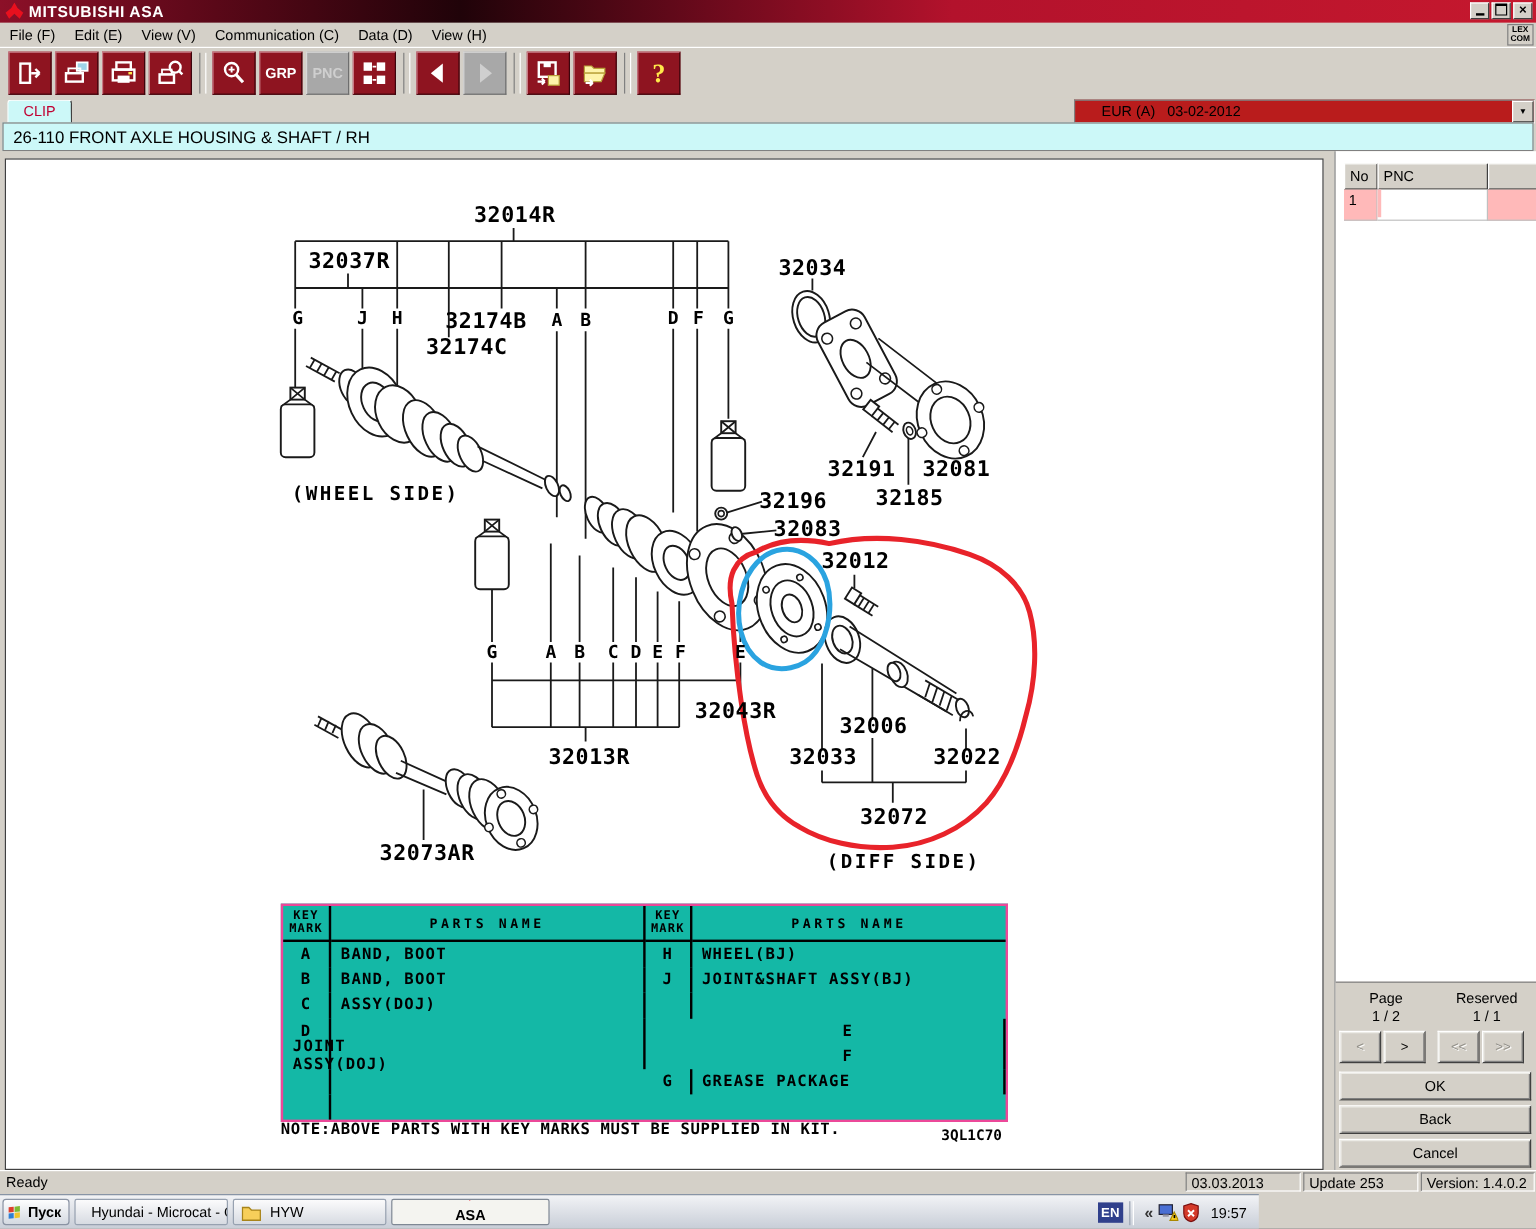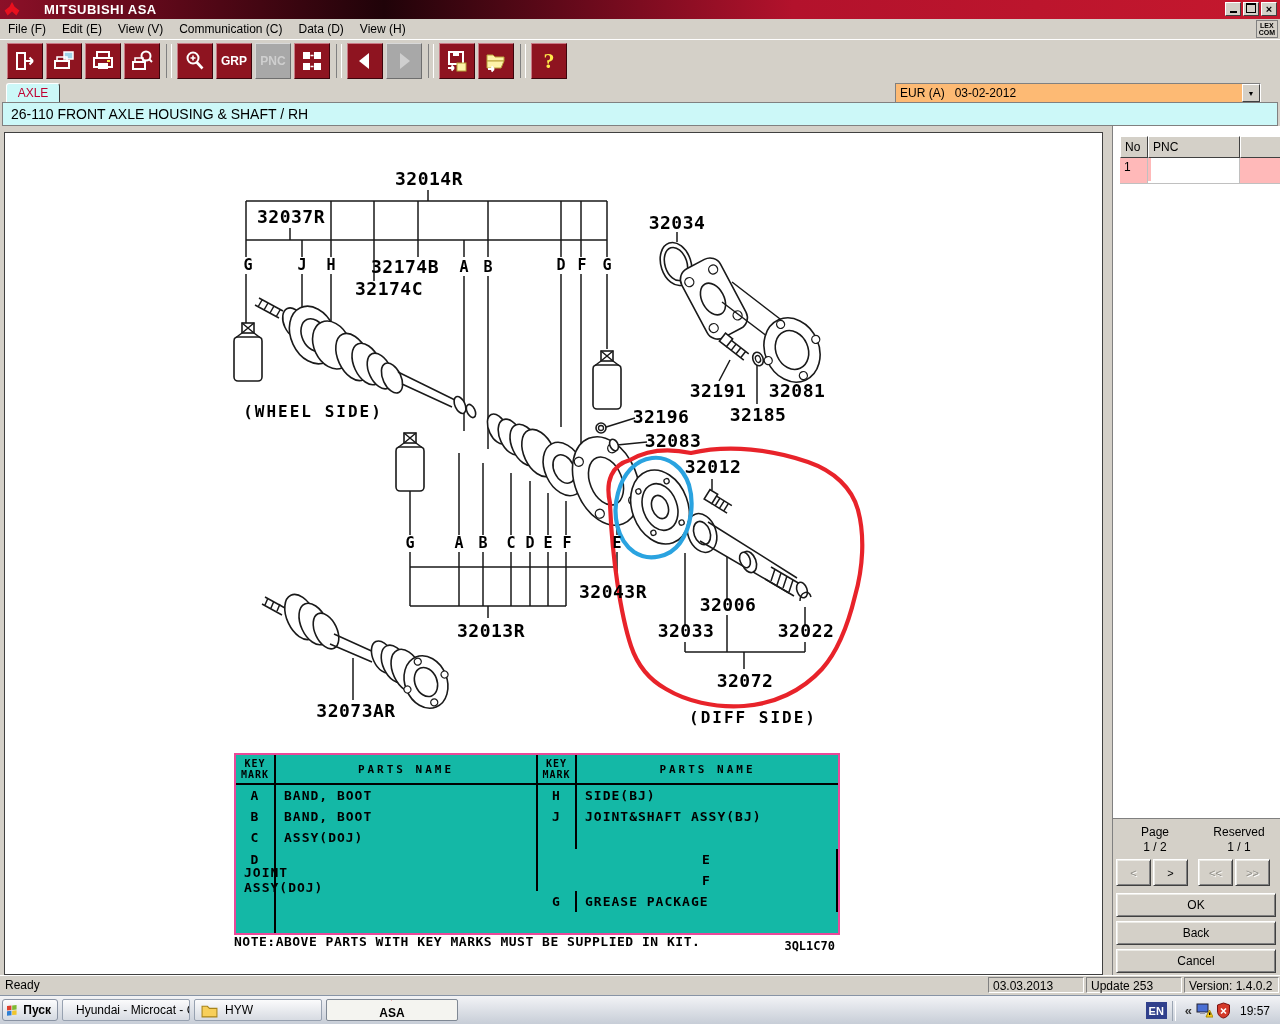--- a/index.html
+++ b/index.html
@@ -1,20 +1,20 @@
 <!DOCTYPE html>
 <html><head>
 <meta charset="utf-8">
 <style>
   html,body{margin:0;padding:0;background:#777;}
   #screen{position:relative;width:1280px;height:1024px;background:#d4d0c8;overflow:hidden;
           font-family:"Liberation Sans",sans-serif;-webkit-font-smoothing:none;}
   
   .titlebar{position:absolute;left:0;top:0;width:1280px;height:19px;display:flex;align-items:center;
-    background:linear-gradient(90deg,#8c1028 0%,#5a0818 14%,#200309 30%,#6b0a1c 46%,#b3122c 62%,#c5182e 100%);gap:20px;}
+    background:linear-gradient(90deg,#8c1028 0%,#5a0818 14%,#200309 30%,#6b0a1c 46%,#b3122c 62%,#c5182e 100%);}
   .tb-logo{width:16px;height:16px;margin:1px 4px 0 4px;}
   .tb-title{color:#fff;font-size:13px;font-weight:bold;letter-spacing:.5px;}
   .winbtns{position:absolute;right:3px;top:2px;display:flex;gap:2px;}
   .wb{width:16px;height:14px;background:#d4d0c8;border:1px solid;border-color:#fff #404040 #404040 #fff;
       padding:0;display:flex;align-items:flex-end;justify-content:center;font-size:10px;line-height:10px;font-weight:bold;}
   .g-min{display:block;width:7px;height:2px;background:#000;margin:0 auto 2px;}
   .g-rest{display:block;width:8px;height:7px;border:1px solid #000;border-top-width:2px;margin-bottom:2px;}
   .g-x{font-size:11px;line-height:12px;}
   
   .menubar{position:absolute;left:0;top:19px;width:1280px;height:20px;background:#d4d0c8;
@@ -29,22 +29,22 @@
     margin-right:3px;display:flex;align-items:center;justify-content:center;padding:0;
     font:bold 12px "Liberation Sans",sans-serif;color:#fff;}
   .tbtn.dis{background:#a8a8a8;border-color:#d8d8d8 #6e6e6e #6e6e6e #d8d8d8;color:#cfcfcf;}
   .tsep{width:4px;height:34px;border-left:1px solid #808080;border-right:1px solid #fff;margin:0 5px 0 3px;}
   .qmark{color:#ffe94a;font:bold 22px "Liberation Serif",serif;}
   
   .tabrow{position:absolute;left:0;top:81px;width:1280px;height:21px;background:#d4d0c8;}
   .tab{position:absolute;left:6px;top:2px;width:52px;height:18px;background:#ccf8f8;
     border:1px solid;border-color:#fff #404040 #d4d0c8 #fff;border-radius:3px 3px 0 0;
     font-size:12px;color:#c00032;display:flex;align-items:center;justify-content:center;}
-  .combo{position:absolute;left:895px;top:2px;width:364px;height:18px;background:#fdba74;
-    border:1px solid;border-color:#808080 #fff #fff #808080;display:flex;align-items:center;}
+  .combo{position:absolute;left:895px;top:2px;width:364px;height:18px;background:#b91c1c;
+    border:1px solid;border-color:#808080 #fff #fff #808080;display:flex;align-items:center;padding-left:18px;}
   .combo-text{flex:1;font-size:12px;padding-left:4px;white-space:pre;}
   .combo-btn{width:16px;height:16px;background:#d4d0c8;border:1px solid;border-color:#fff #404040 #404040 #fff;
     font-size:7px;display:flex;align-items:center;justify-content:center;}
   
   .cyanbar{position:absolute;left:2px;top:102px;width:1276px;height:24px;background:#ccf8f8;
     border:1px solid #808080;box-sizing:border-box;display:flex;align-items:center;font-size:14px;padding-left:8px;}
   
   .main{position:absolute;left:0;top:126px;width:1280px;height:849px;background:#d4d0c8;}
   .canvas{position:absolute;left:4px;top:6px;width:1097px;height:841px;background:#fff;border:1px solid #404040;}
   .canvas svg{position:absolute;left:0;top:0;}
@@ -93,21 +93,21 @@
     font-size:12px;display:flex;align-items:center;justify-content:center;}
   
   .statusbar{position:absolute;left:0;top:975px;width:1280px;height:20px;background:#d4d0c8;border-top:1px solid #fff;font-size:12px;}
   .st-ready{position:absolute;left:5px;top:2px;}
   .st-cell{position:absolute;top:1px;height:16px;border:1px solid;border-color:#808080 #fff #fff #808080;
     padding:1px 0 0 4px;box-sizing:border-box;}
   .st-date{left:988px;width:96px;}
   .st-upd{left:1086px;width:96px;}
   .st-ver{left:1184px;width:95px;}
   
-  .taskbar{position:absolute;left:0;top:995px;width:1280px;height:29px;
+  .taskbar{position:absolute;left:0;top:995px;width:1049px;height:29px;
     background:linear-gradient(#f2f3f6,#c6ccd6);border-top:1px solid #8894a6;}
   .startbtn{position:absolute;left:2px;top:3px;width:56px;height:22px;display:flex;align-items:center;gap:4px;
     background:linear-gradient(#fdfdfe,#d4d9e1);border:1px solid #8a93a3;border-radius:3px;
     font:bold 12px "Liberation Sans",sans-serif;padding-left:4px;box-sizing:border-box;}
   .taskbtn{position:absolute;top:3px;height:22px;display:flex;align-items:center;gap:5px;
     background:linear-gradient(#fbfbfc,#d7dbe2);border:1px solid #97a1b0;border-radius:2px;
     font-size:12px;padding:0 6px;box-sizing:border-box;white-space:nowrap;overflow:hidden;}
   .taskbtn.active{background:#f4f4f0;border-color:#7f8894;font-weight:bold;}
   .tray{position:absolute;right:0;top:0;height:29px;display:flex;align-items:center;}
   .tray-sep{width:2px;height:20px;border-left:1px solid #9aa4b2;border-right:1px solid #fff;margin:0 5px;}
@@ -228,21 +228,21 @@
           <path d="M4 20 h6 m0 0 l-2.5 -2.5 m2.5 2.5 l-2.5 2.5" stroke="#fff" stroke-width="1.8" fill="none"></path>
         </svg>
     </button>
     <span class="tsep"></span>
     <button class="tbtn">
         <span class="qmark">?</span>
       </button>
   </div>
 
   <div class="tabrow">
-    <div class="tab">AXLE</div>
+    <div class="tab">CLIP</div>
     <div class="combo">
       <span class="combo-text">EUR (A)   03-02-2012</span>
       <span class="combo-btn">▼</span>
     </div>
   </div>
 
   <div class="cyanbar">
     <span>26-110  FRONT AXLE HOUSING &amp; SHAFT / RH</span>
   </div>
 
@@ -426,21 +426,21 @@
       <div id="parts-grid">
           <div class="pcell hd key">KEY
 MARK</div>
           <div class="pcell hd nm">PARTS NAME</div>
           <div class="pcell hd key">KEY
 MARK</div>
           <div class="pcell hd nm last">PARTS NAME</div>
           <div class="pcell key">A</div>
           <div class="pcell nm">BAND, BOOT</div>
           <div class="pcell key">H</div>
-          <div class="pcell nm last">SIDE(BJ)</div>
+          <div class="pcell nm last">WHEEL(BJ)</div>
           <div class="pcell key">B</div>
           <div class="pcell nm">BAND, BOOT</div>
           <div class="pcell key">J</div>
           <div class="pcell nm last">JOINT&amp;SHAFT ASSY(BJ)</div>
           <div class="pcell key">C</div>
           <div class="pcell nm">ASSY(DOJ)</div>
           <div class="pcell key"></div>
           <div class="pcell nm last"></div>
           <div class="pcell key">D</div>
           <div class="pcell key"></div>

